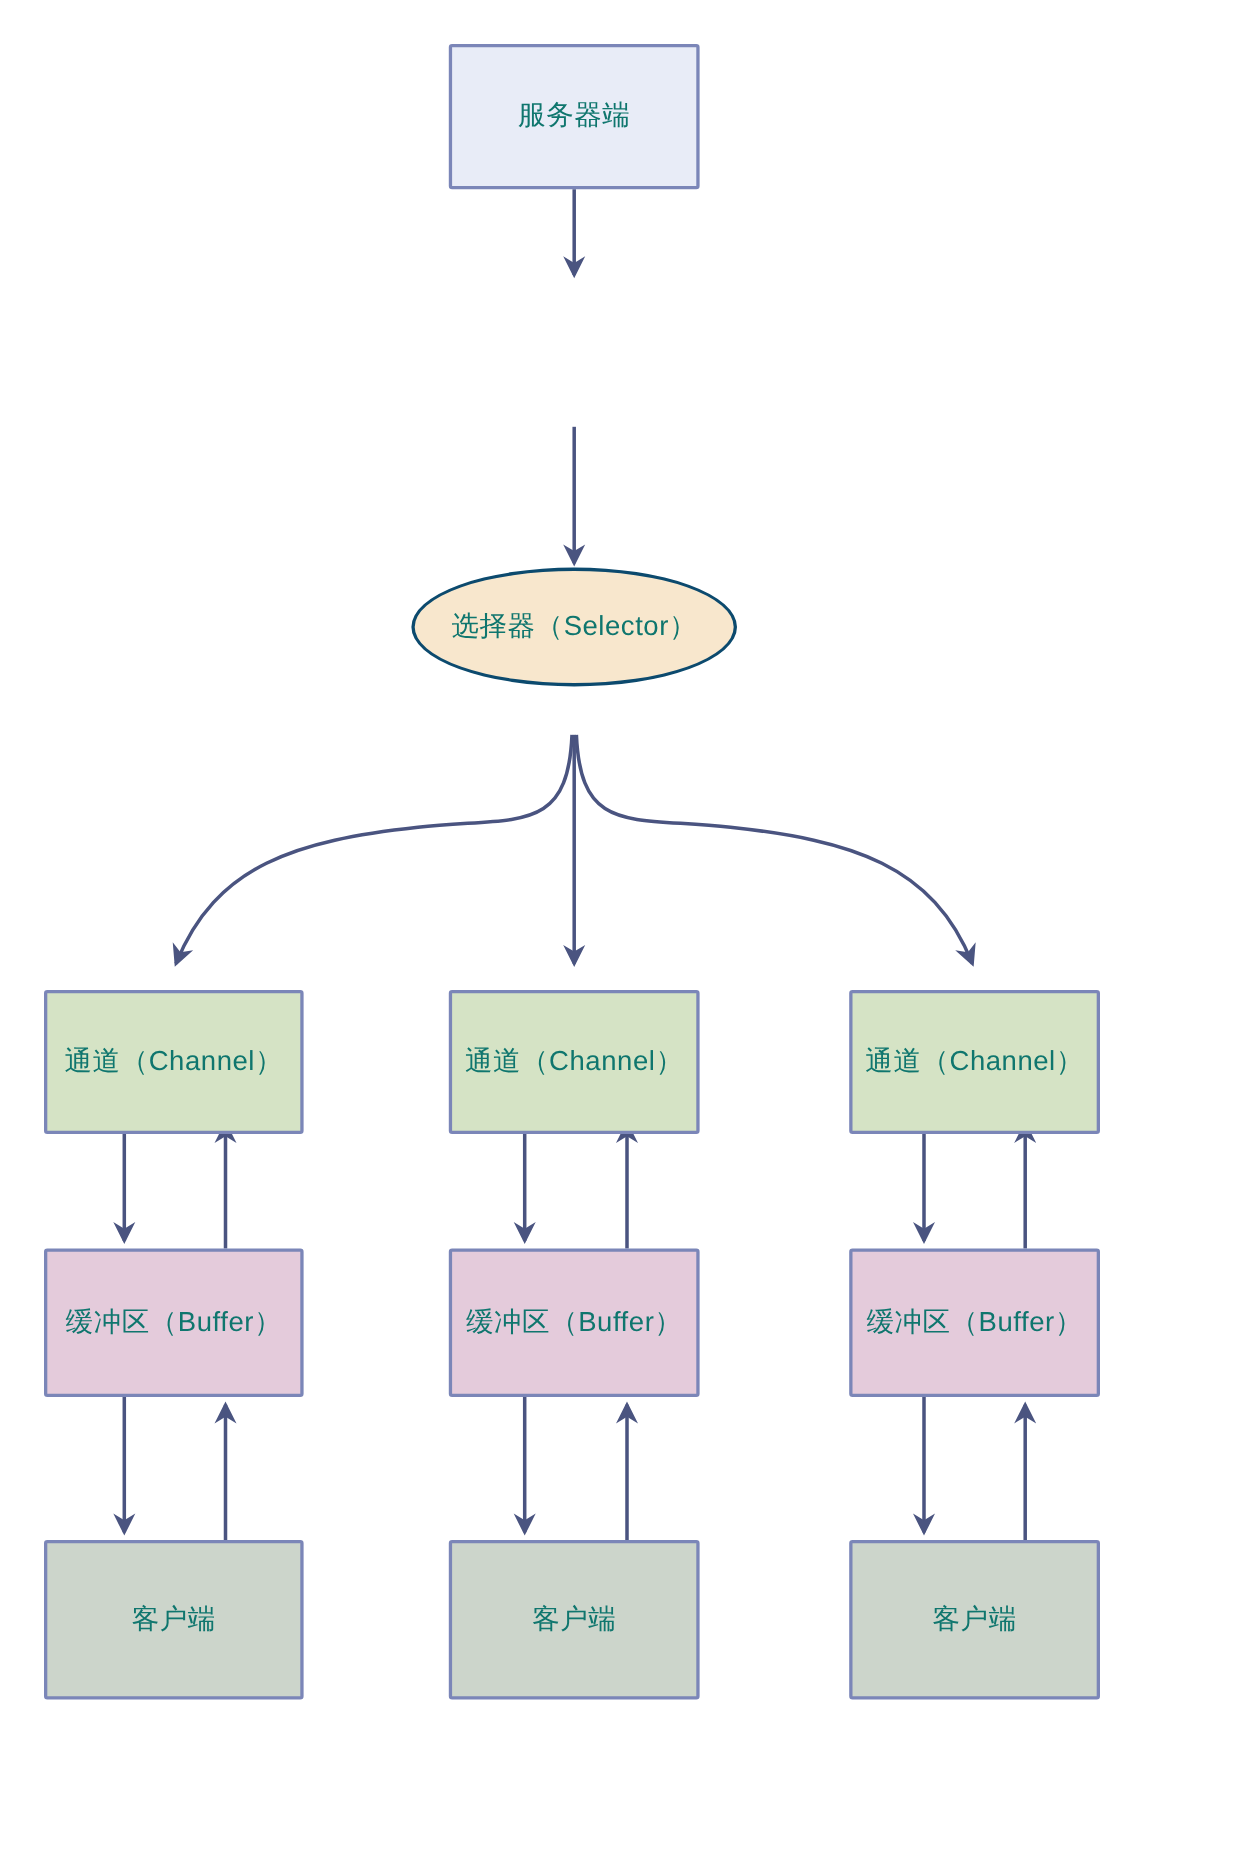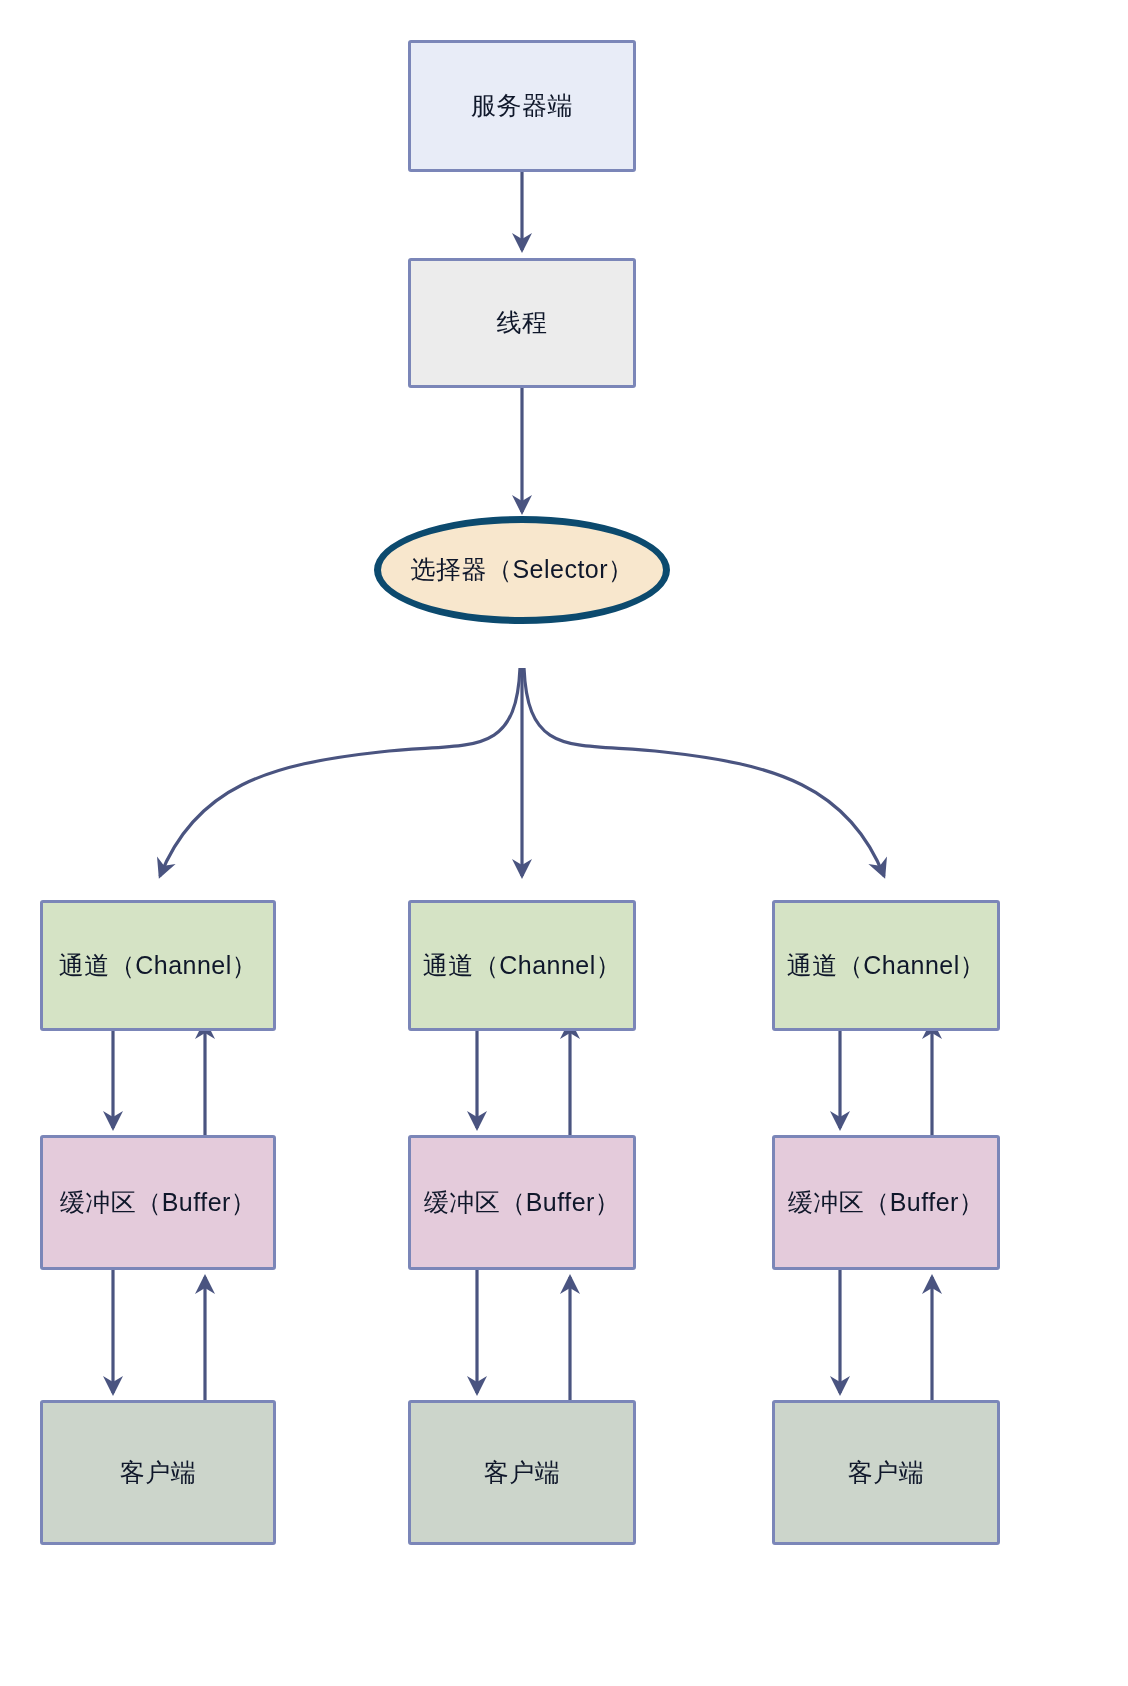--- a/index.html
+++ b/index.html
@@ -28,41 +28,41 @@
     height: 1686px;
     pointer-events: none;
   }
   .node {
     position: absolute;
     box-sizing: border-box;
     display: flex;
     align-items: center;
     justify-content: center;
     text-align: center;
-    color: #0f172a;
+    color: #0f766e;
     font-size: 25px;
     line-height: 1.25;
     letter-spacing: 0.5px;
     border: 3px solid #7b86b8;
     border-radius: 3px;
     z-index: 2;
   }
   .node-label {
     display: block;
     white-space: nowrap;
   }
   .node.server   { background: #e8ecf7; }
   .node.thread   { background: #ececec; }
   .node.channel  { background: #d5e3c5; margin-top: 16px; }
   .node.buffer   { background: #e4cbdb; justify-content: center; }
   .node.client   { background: #ccd5cb; text-align: center; }
   .node.selector {
     background: #f8e7cd;
     border-radius: 50%;
-    border: 7px solid #0c4a6e;
+    border: 3px solid #0c4a6e;
   }
 </style>
 </head>
 <body>
 
 <div id="diagram-root">
 
   <svg id="edge-layer" viewBox="0 0 1128 1686" width="1128" height="1686" xmlns="http://www.w3.org/2000/svg">
     <defs>
       <marker id="arrow-down" viewBox="0 0 12 12" refX="6" refY="10" markerWidth="7.5" markerHeight="7.5" orient="auto-start-reverse">
@@ -100,23 +100,20 @@
       <line x1="932" y1="1135" x2="932" y2="1022" marker-end="url(#arrow-head)"></line>
       <line x1="840" y1="1270" x2="840" y2="1393" marker-end="url(#arrow-head)"></line>
       <line x1="932" y1="1400" x2="932" y2="1277" marker-end="url(#arrow-head)"></line>
     </g>
   </svg>
 
   <div class="node server" style="left:408px; top:40px; width:228px; height:132px;">
     <span class="node-label">服务器端</span>
   </div>
 
-  <div class="node thread" style="left:408px; top:258px; width:228px; height:130px;">
-    <span class="node-label">线程</span>
-  </div>
 
   <div class="node selector" style="left:374px; top:516px; width:296px; height:108px;">
     <span class="node-label">选择器（Selector）</span>
   </div>
 
   <div class="node channel" style="left:40px; top:884px; width:236px; height:131px;">
     <span class="node-label">通道（Channel）</span>
   </div>
   <div class="node channel" style="left:408px; top:884px; width:228px; height:131px;">
     <span class="node-label">通道（Channel）</span>

